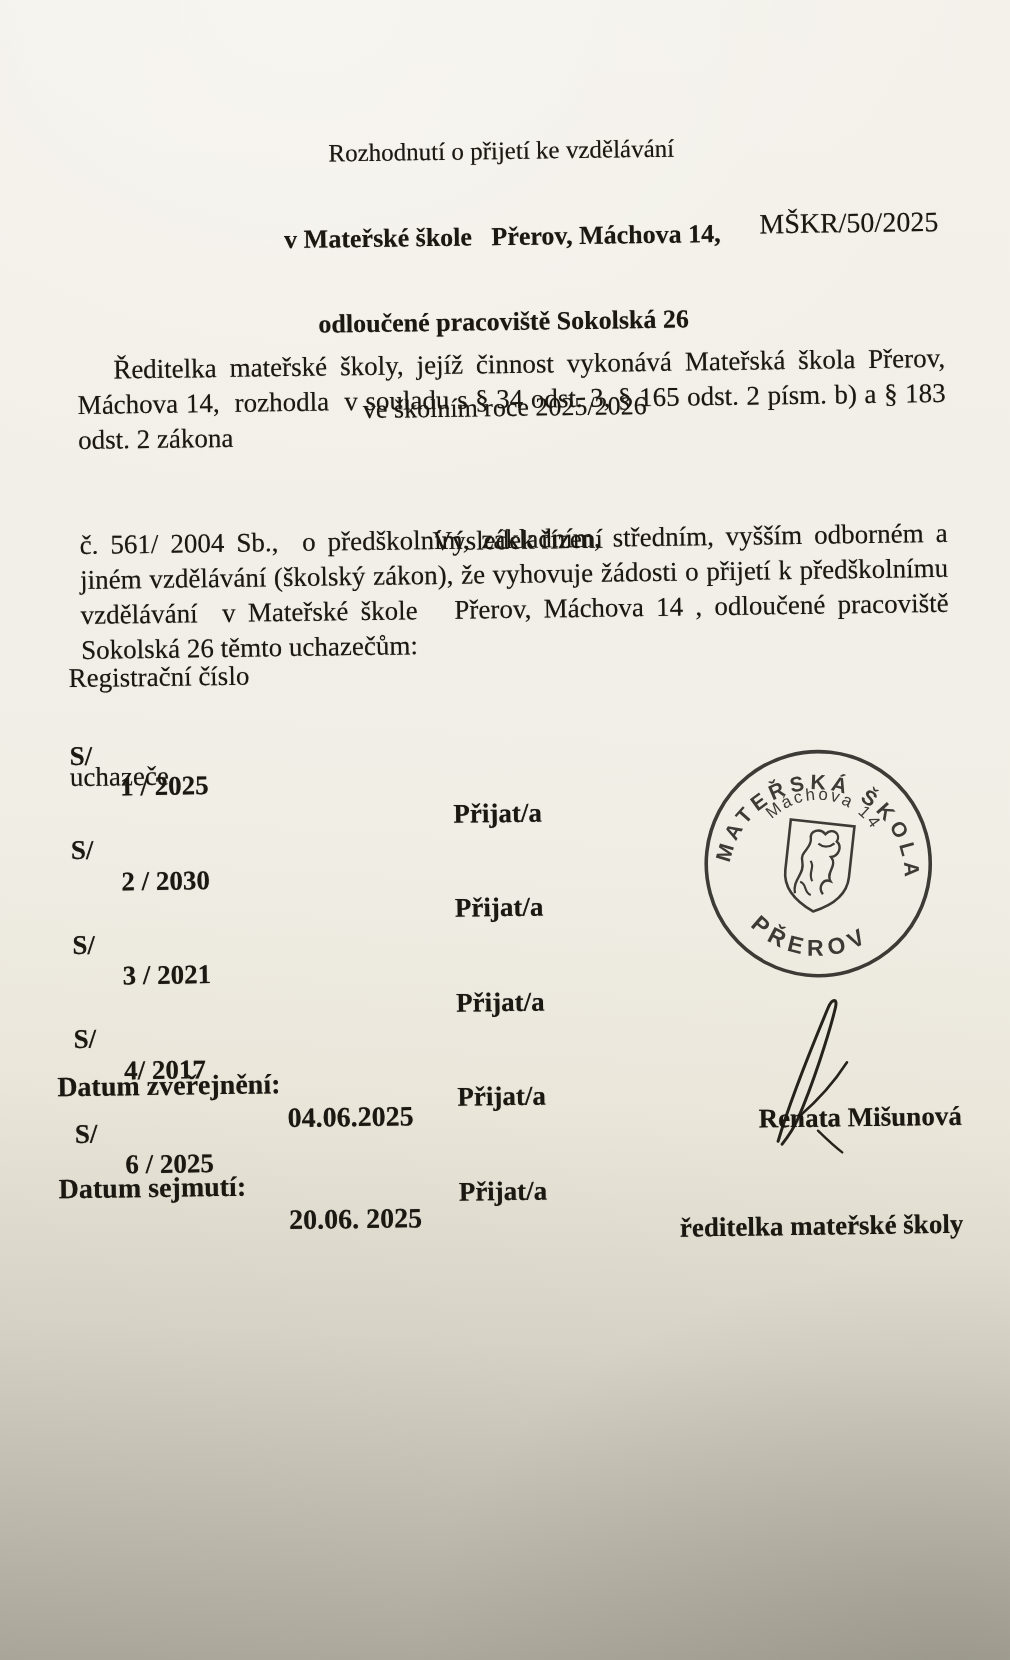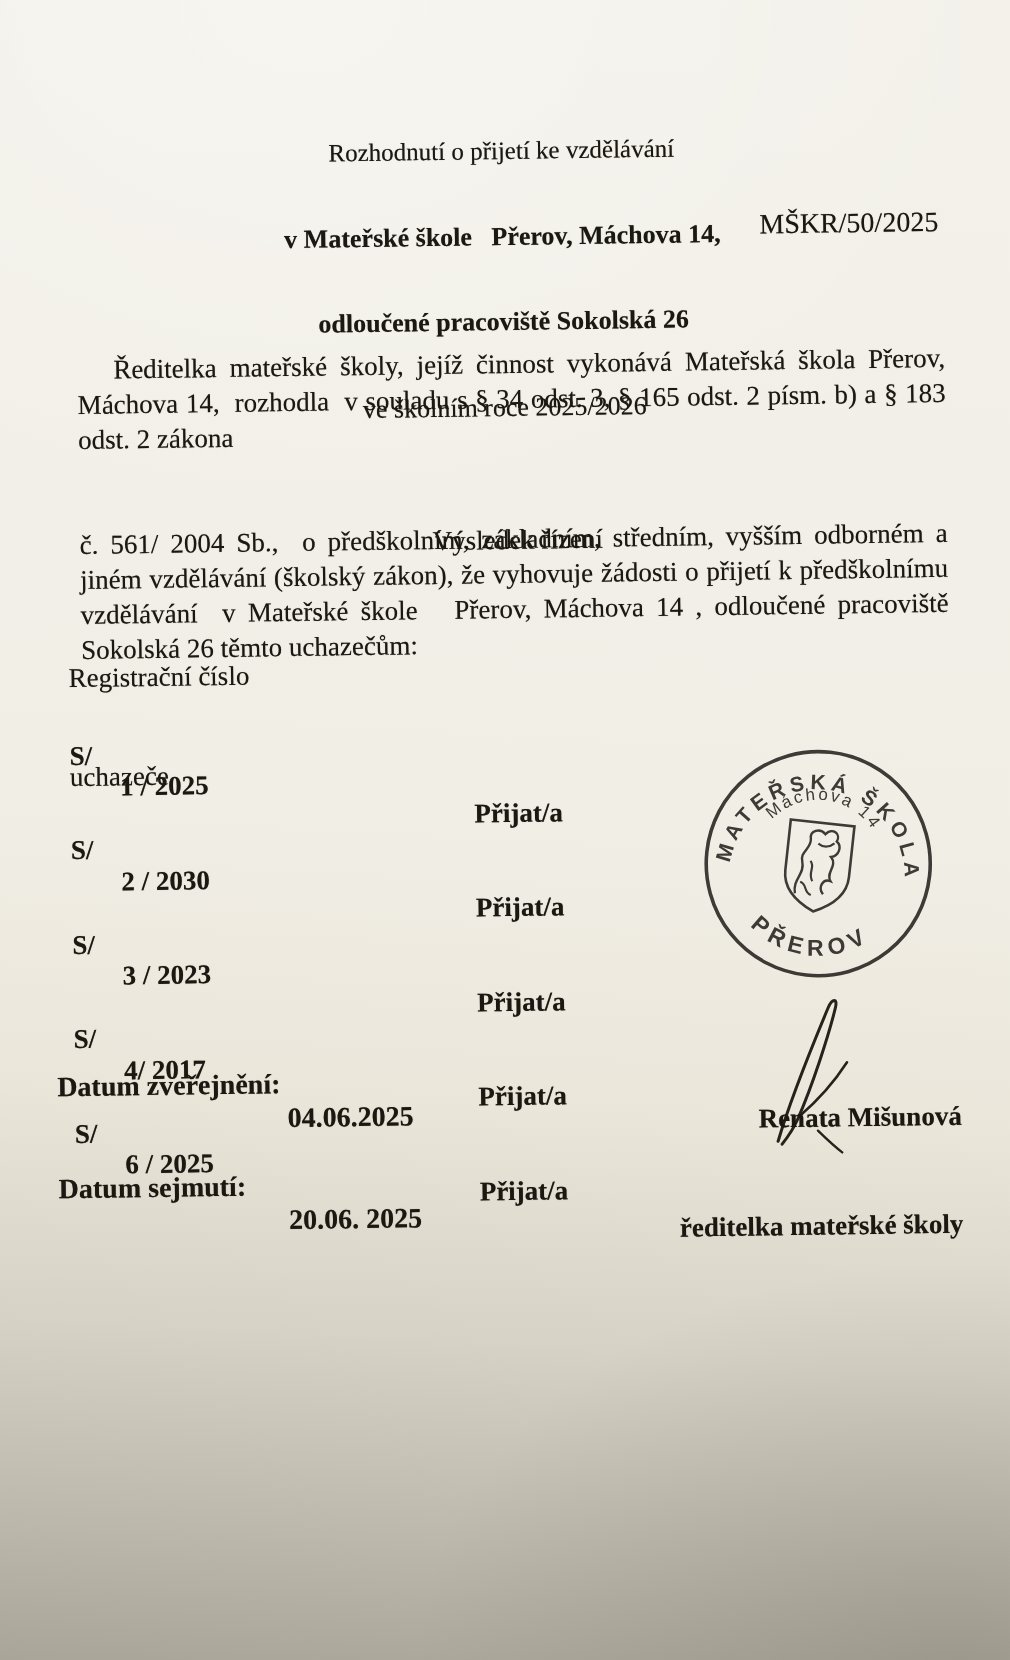--- a/index.html
+++ b/index.html
@@ -44,21 +44,21 @@
     font-size:27px; line-height:33px;
   }
   .col-result-head{position:absolute; left:366px; top:0;}
   .table-rows{
     position:absolute; top:640px; left:65px; width:880px;
     font-size:27px; font-weight:bold; line-height:31.5px;
   }
   .t-row{position:relative; height:31.5px;}
   .reg-prefix{position:absolute; left:0;}
   .reg-number{position:absolute; left:50px;text-align:center;}
-  .result-cell{position:absolute; left:404px;}
+  .result-cell{position:absolute; left:383px;}
   .dates-block{
     position:absolute; top:962px; left:48px; width:500px;
     font-size:28px; font-weight:bold; line-height:34px;
   }
   .date-row{position:relative; height:34px;}
   .date-label{position:absolute; left:0;}
   .date-value{position:absolute; left:230px;}
   .signatory{
     position:absolute; top:1032px; left:420px; width:532px;
     text-align:right; font-size:27px; font-weight:bold; line-height:36px;
@@ -109,21 +109,21 @@
         <span class="reg-number">1 / 2025</span>
         <span class="result-cell">Přijat/a</span>
       </div>
       <div class="t-row">
         <span class="reg-prefix">S/</span>
         <span class="reg-number">2 / 2030</span>
         <span class="result-cell">Přijat/a</span>
       </div>
       <div class="t-row">
         <span class="reg-prefix">S/</span>
-        <span class="reg-number">3 / 2023</span>
+        <span class="reg-number">3 / 2021</span>
         <span class="result-cell">Přijat/a</span>
       </div>
       <div class="t-row">
         <span class="reg-prefix">S/</span>
         <span class="reg-number">4/ 2017</span>
         <span class="result-cell">Přijat/a</span>
       </div>
       <div class="t-row">
         <span class="reg-prefix">S/</span>
         <span class="reg-number">6 / 2025</span>

